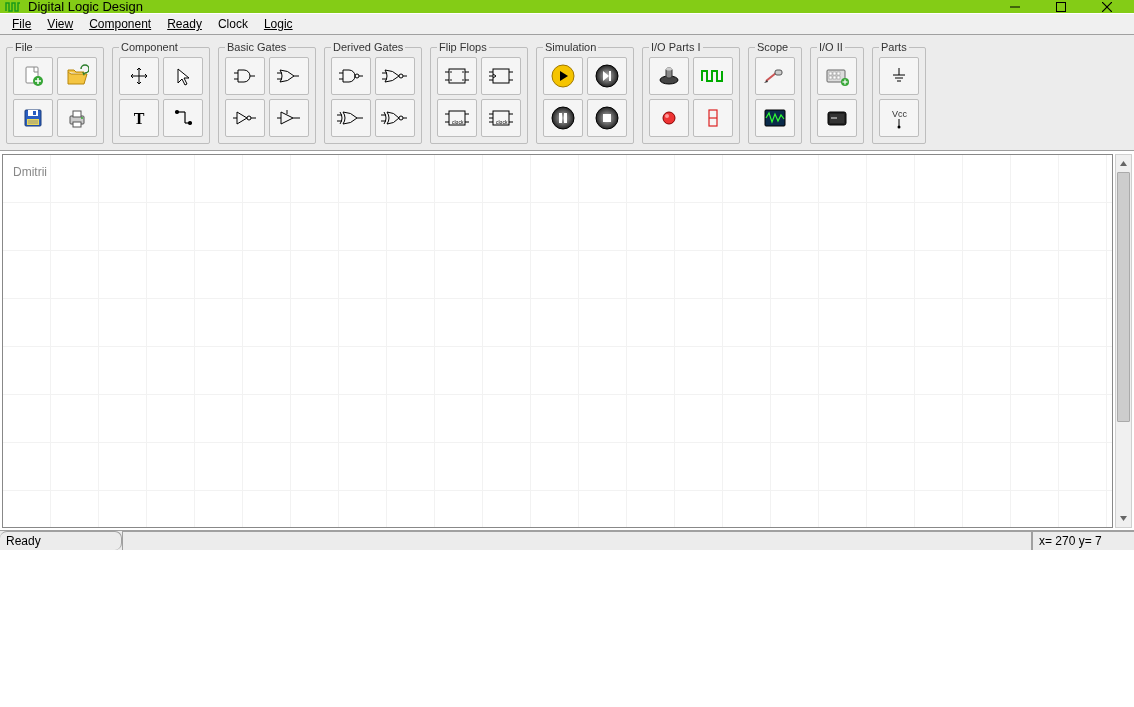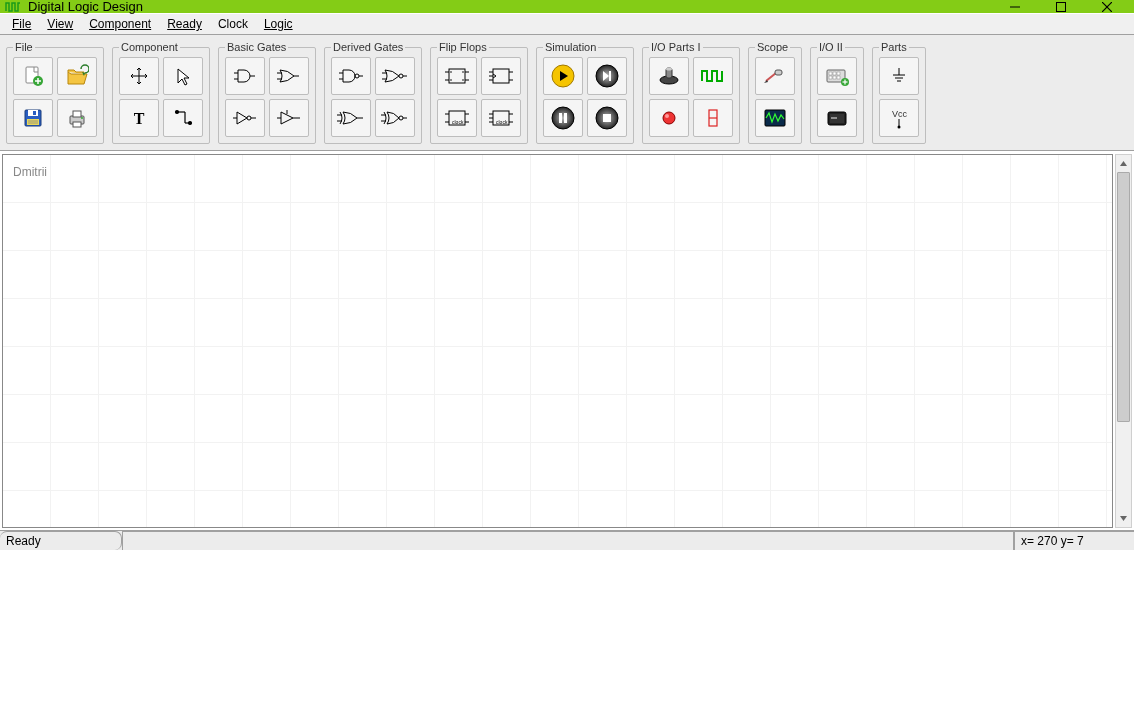--- a/index.html
+++ b/index.html
@@ -23,21 +23,21 @@
   .canvas { flex: 1; position: relative; background-color: #fff; border: 1px solid #888; margin: 2px; background-image: linear-gradient(to right, #f2f2f2 1px, transparent 1px), linear-gradient(to bottom, #f2f2f2 1px, transparent 1px); background-size: 48px 48px; background-position: -1px -1px; }
   .canvas .label { position: absolute; top: 10px; left: 10px; color: #888; font-size: 12px; }
   .vscroll { width: 17px; background: #f0f0f0; border: 1px solid #cfcfcf; margin: 2px 2px 2px 0; display: flex; flex-direction: column; align-items: center; }
   .vscroll .arrow { width: 100%; height: 17px; display: flex; align-items: center; justify-content: center; }
   .vscroll .track { flex: 1; width: 100%; position: relative; }
   .vscroll .thumb { position: absolute; left: 1px; right: 1px; top: 0; height: 250px; background: #cdcdcd; border: 1px solid #aaa; border-radius: 1px; }
   .statusbar { height: 20px; display: flex; align-items: stretch; font-size: 12px; background: #ececec; border-top: 1px solid #a0a0a0; }
   .statusbar .cell { border: 1px solid #a0a0a0; padding: 1px 6px; display: flex; align-items: center; }
   .statusbar .cell.ready { width: 122px; border-left: none; border-bottom: none; border-radius: 7px; }
   .statusbar .cell.fill { flex: 1; border-bottom: none; }
-  .statusbar .cell.coords { width: 120px; border-right: none; border-bottom: none; }
+  .statusbar .cell.coords { width: 102px; border-right: none; border-bottom: none; }
   .vcclabel { font-size: 9px; color: #333; margin-top: 2px; }
   .powerstack { display: flex; flex-direction: column; align-items: flex-end; }
 </style>
 </head>
 <body>
 
 <div class="titlebar">
   <span class="appicon">
     <svg width="16" height="16">
         <g stroke="#1a9b1a" stroke-width="1.5" fill="none">

